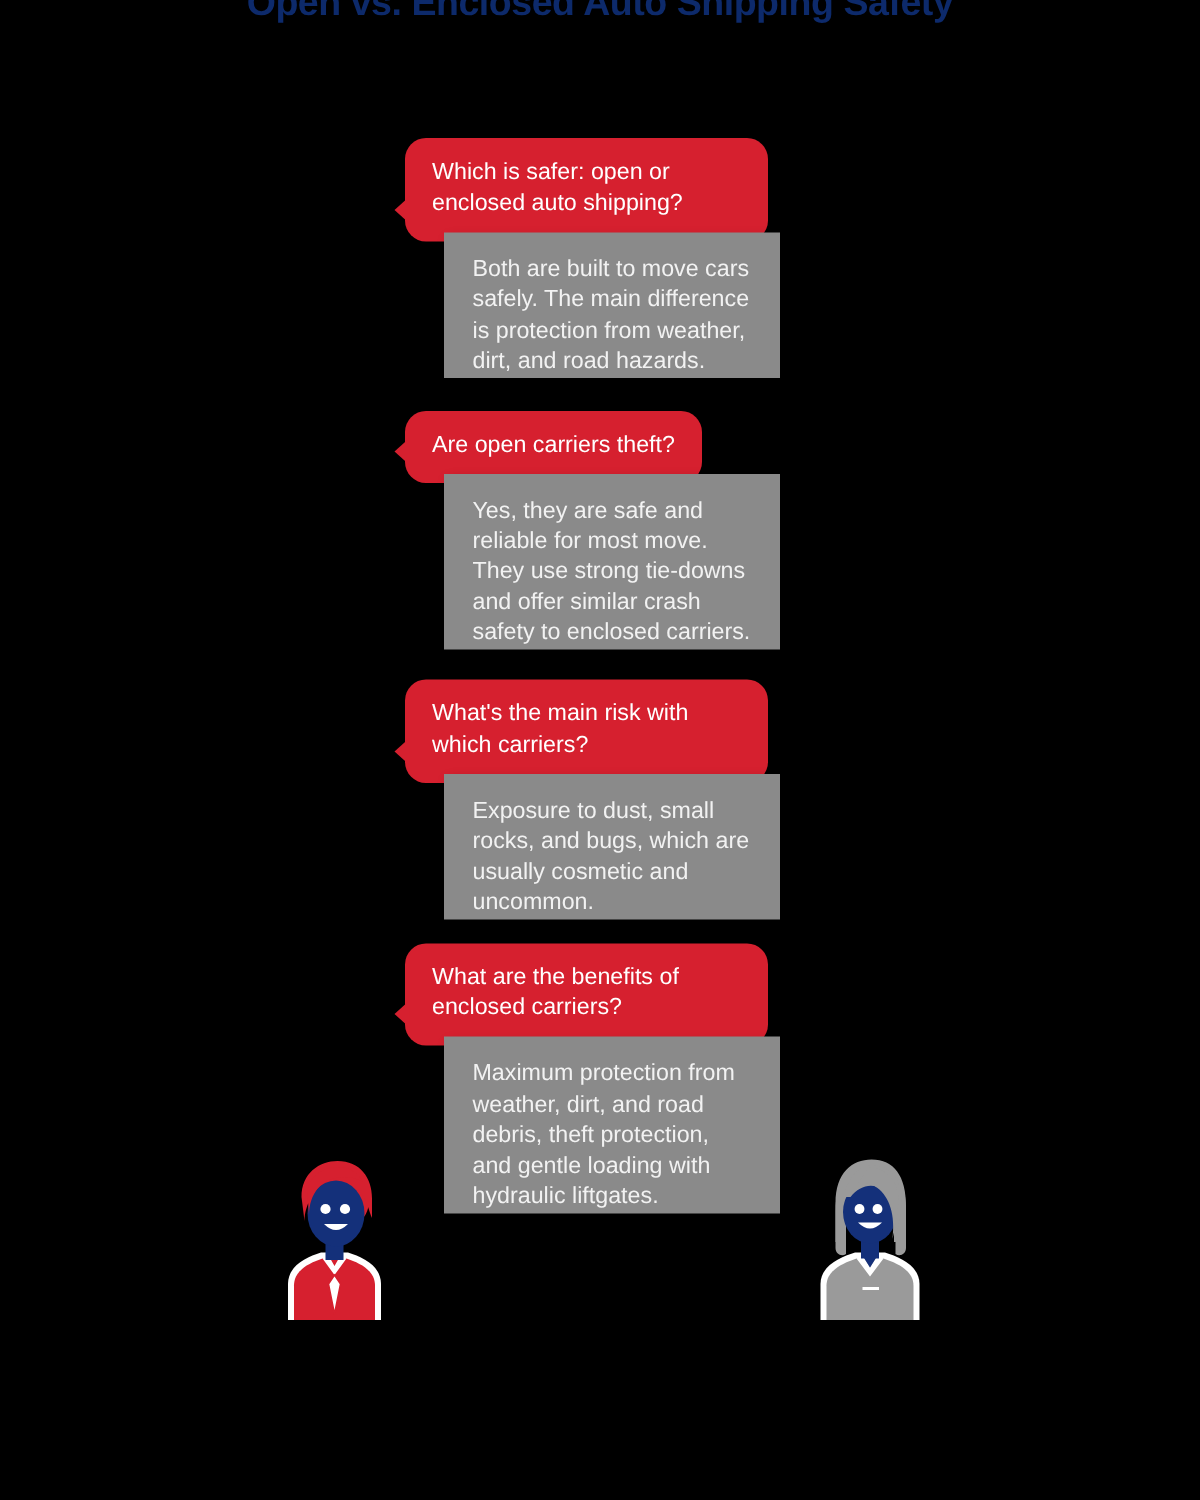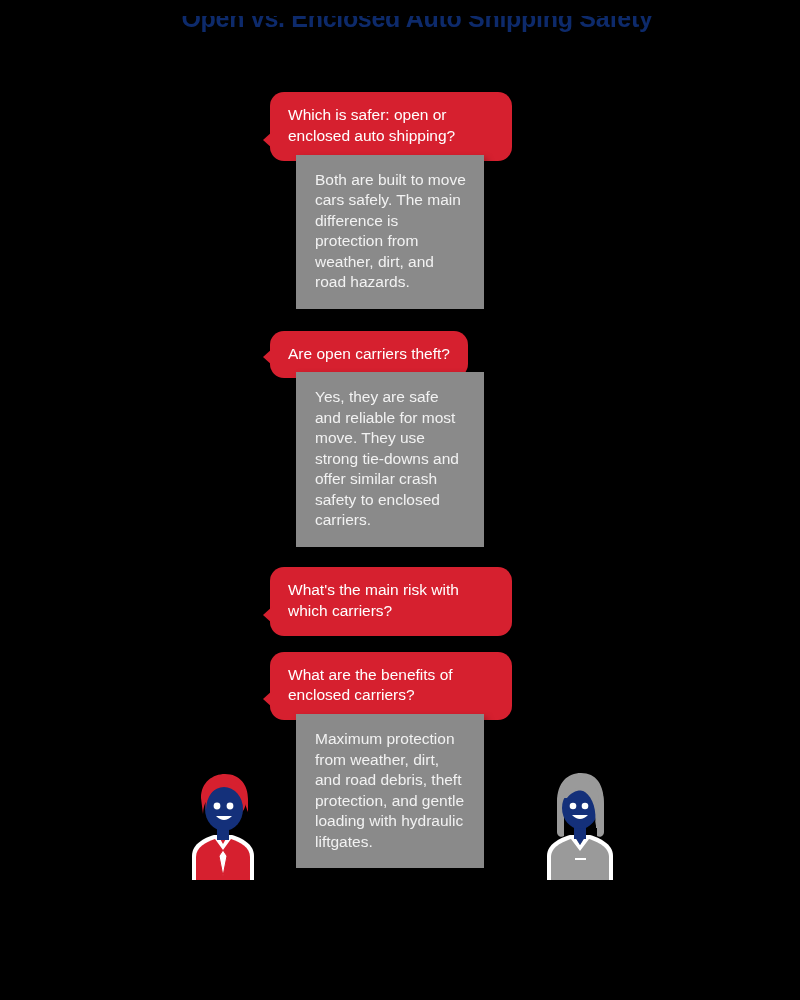--- a/index.html
+++ b/index.html
@@ -11,26 +11,25 @@
     width: 800px;
     height: 1000px;
     position: relative;
     overflow: hidden;
     font-family: "Liberation Sans", sans-serif;
   }
 
   
   .title-wrap {
     position: absolute;
-    top: 16px;
+    top: 0;
     left: 0;
     width: 679px;
     height: 52px;
     overflow: hidden;
-    margin-left: 17px;
   }
   .title {
     position: absolute;
     left: 0;
     top: -12px;
     width: 800px;
     text-align: center;
     font-size: 25px;
     font-weight: 700;
     letter-spacing: -0.3px;
@@ -81,25 +80,25 @@
 
   
   .a-row {
     position: relative;
     padding-left: 296px;
     margin-top: -6px;
   }
   .a-bubble {
     position: relative;
     display: inline-block;
-    width: 188px;
+    width: 224px;
     background: #8a8a8a;
     color: #f2f2f2;
     border-radius: 0;
-    padding: 15px 18px 16px 19px;
+    padding: 15px 18px 0 19px;
     font-size: 15.5px;
     line-height: 1.32;
     box-sizing: border-box;
     box-shadow: 3px 4px 7px rgba(0,0,0,0.35);
   }
 
   
   .gap-a { height: 22px; }
   .gap-b { height: 20px; }
   .gap-c { height: 16px; }
@@ -150,20 +149,23 @@
 
   <div class="gap-b"></div>
 
   <div class="pair">
     <div class="q-row">
       <div class="q-bubble">
         <span class="tail"></span>
         <span>What's the main risk with which carriers?</span>
       </div>
     </div>
+    <div class="a-row">
+      <div class="a-bubble">Exposure to dust, small rocks, and bugs, which are usually cosmetic and uncommon.</div>
+    </div>
   </div>
 
   <div class="gap-c"></div>
 
   <div class="pair">
     <div class="q-row">
       <div class="q-bubble">
         <span class="tail"></span>
         <span>What are the benefits of enclosed carriers?</span>
       </div>

